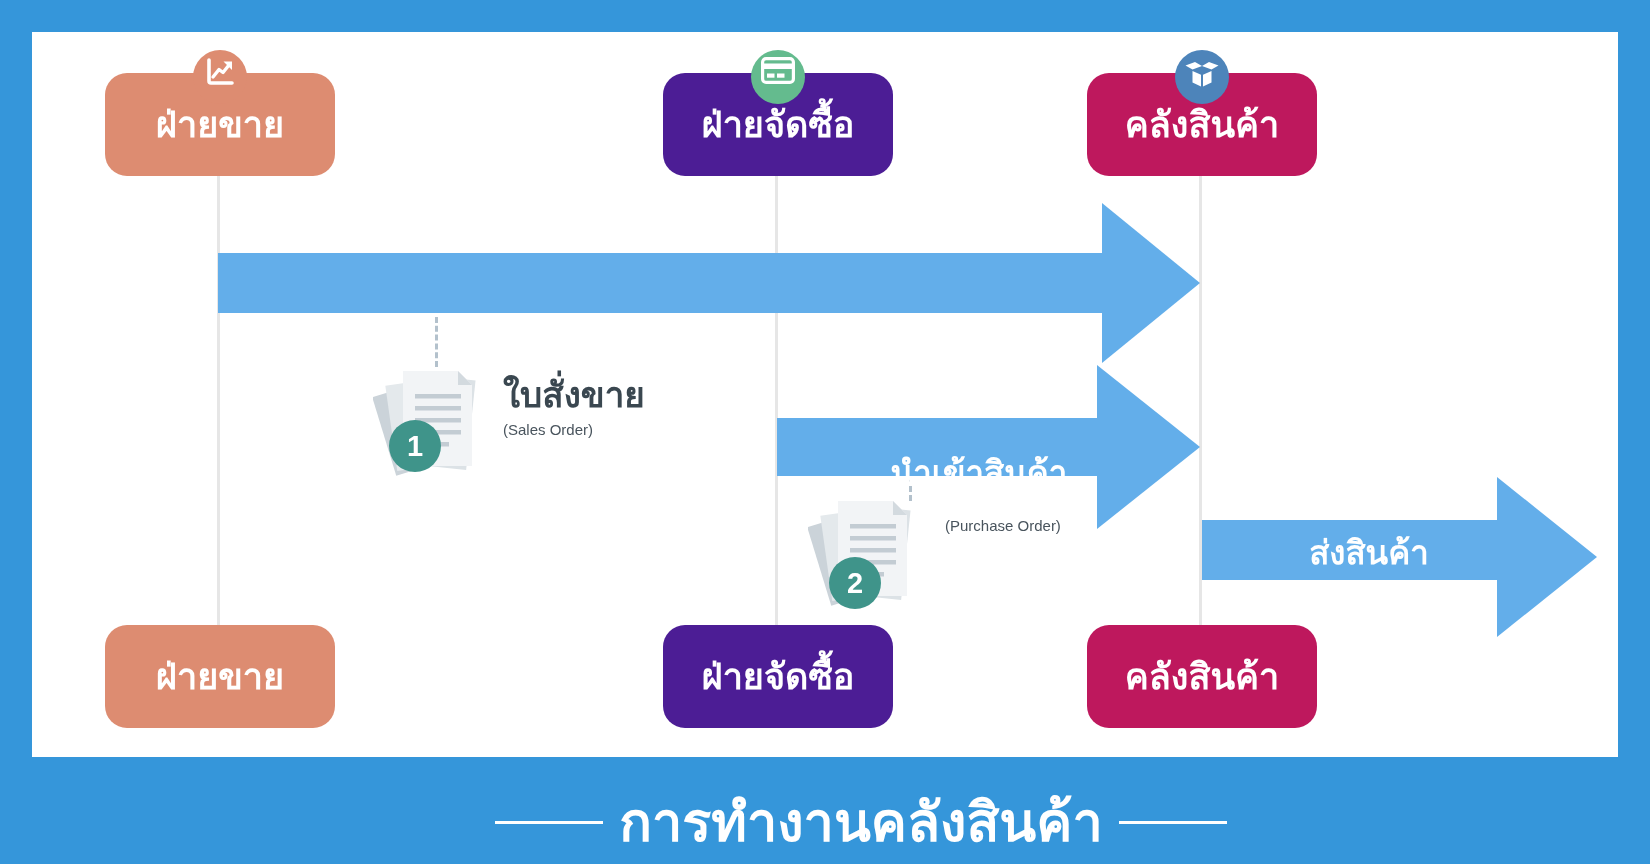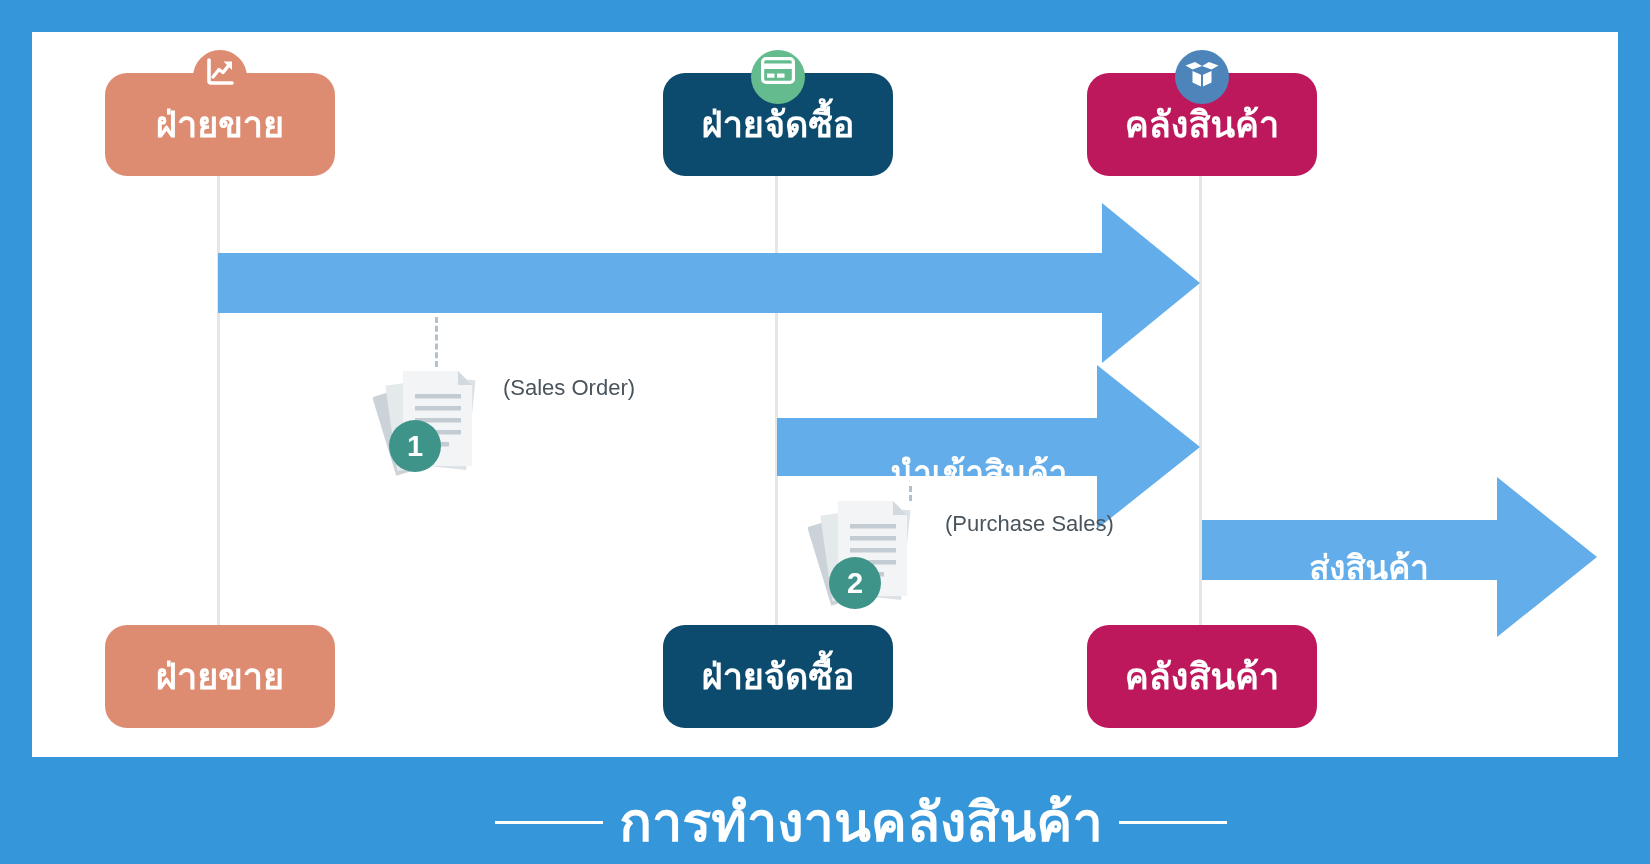--- a/index.html
+++ b/index.html
@@ -28,21 +28,21 @@
   .lane-line.l3{left:1199px;}
   
   .dept-card{
     position:absolute;width:230px;height:103px;border-radius:22px;
     display:flex;align-items:center;justify-content:center;
     z-index:3;
   }
   .dept-card.top{top:73px;}
   .dept-card.bottom{top:625px;}
   .dept-card.c-sales{left:105px;background:#DD8C71;}
-  .dept-card.c-purch{left:663px;background:#0c4a6e;}
+  .dept-card.c-purch{left:663px;background:#4c1d95;}
   .dept-card.c-wh{left:1087px;background:#be185d;}
   .dept-label{
     color:#fff;font-weight:bold;font-size:36px;line-height:1.1;
     text-align:center;
   }
   .dept-bump{
     position:absolute;left:50%;top:-23px;transform:translateX(-50%);
     width:54px;height:54px;border-radius:50%;
     display:flex;justify-content:center;
   }
@@ -64,38 +64,38 @@
   .a3-body{left:1202px;top:520px;width:295px;height:60px;}
   .a3-head{left:1497px;top:477px;
     border-top:80px solid transparent;border-bottom:80px solid transparent;
     border-left:100px solid #63AEEA;}
   .arrow-label{
     position:absolute;z-index:4;color:#fff;font-weight:bold;font-size:33px;
     transform:translate(-50%,-50%);white-space:nowrap;line-height:1;
   }
   .al1{left:523px;top:285px;}
   .al2{left:979px;top:448px;margin-top:24px;}
-  .al3{left:1369px;top:567px;}
+  .al3{left:1369px;top:552px;}
   
   .dash-connector{
     position:absolute;width:0;border-left:3px dashed #B3C1CC;z-index:2;
   }
   .dc1{left:435px;top:317px;height:50px;}
   .dc2{left:909px;top:477px;height:24px;}
   
   .doc-group{position:absolute;z-index:4;}
   .doc-icon{position:absolute;left:0;top:0;}
   .doc-badge{
     position:absolute;width:52px;height:52px;border-radius:50%;
     background:#3F948A;color:#fff;font-weight:bold;font-size:29px;
     display:flex;align-items:center;justify-content:center;
   }
   .doc-text{position:absolute;white-space:nowrap;}
   .doc-title{font-size:35px;font-weight:bold;color:#3A4750;line-height:1.15;}
-  .doc-sub{font-size:22px;color:#49545D;line-height:1.1;margin-top:1px;}
+  .doc-sub{font-size:15px;color:#49545D;line-height:1.1;margin-top:7px;}
   .doc1{left:373px;top:363px;width:260px;height:120px;}
   .doc1 .doc-badge{left:16px;top:57px;}
   .doc1 .doc-text{left:130px;top:12px;}
   .doc2{left:808px;top:493px;width:280px;height:120px;}
   .doc2 .doc-badge{left:21px;top:64px;}
   .doc2 .doc-text{left:137px;top:18px;}
   
   .footer{
     position:absolute;left:0;top:757px;width:1650px;height:131px;
     display:flex;align-items:center;justify-content:center;gap:16px;margin-left:36px;
@@ -184,40 +184,41 @@
       <path d="M30 8 H85 L99 22 V103 H30 Z" fill="#F2F4F6"></path>
       <path d="M85 8 L99 22 H85 Z" fill="#D3DADF"></path>
       <rect x="42" y="31" width="46" height="4.5" fill="#C3CCD3"></rect>
       <rect x="42" y="43" width="46" height="4.5" fill="#C3CCD3"></rect>
       <rect x="42" y="55" width="46" height="4.5" fill="#C3CCD3"></rect>
       <rect x="42" y="67" width="46" height="4.5" fill="#C3CCD3"></rect>
       <rect x="42" y="79" width="34" height="4.5" fill="#C3CCD3"></rect>
     </svg>
     <div class="doc-badge">1</div>
     <div class="doc-text">
+      <div class="doc-title">ใบสั่งขาย</div>
       <div class="doc-sub">(Sales Order)</div>
     </div>
   </div>
 
   <div class="doc-group doc2">
     <svg class="doc-icon" width="120" height="120" viewBox="0 0 120 120">
       <rect x="10" y="24" width="58" height="82" fill="#CBD3D9" transform="rotate(-17 39 65)"></rect>
       <rect x="18" y="18" width="62" height="86" fill="#E4E9EC" transform="rotate(-8 49 61)"></rect>
       <rect x="36" y="14" width="62" height="90" fill="#DCE2E6" transform="rotate(6 67 59)"></rect>
       <path d="M30 8 H85 L99 22 V103 H30 Z" fill="#F2F4F6"></path>
       <path d="M85 8 L99 22 H85 Z" fill="#D3DADF"></path>
       <rect x="42" y="31" width="46" height="4.5" fill="#C3CCD3"></rect>
       <rect x="42" y="43" width="46" height="4.5" fill="#C3CCD3"></rect>
       <rect x="42" y="55" width="46" height="4.5" fill="#C3CCD3"></rect>
       <rect x="42" y="67" width="46" height="4.5" fill="#C3CCD3"></rect>
       <rect x="42" y="79" width="34" height="4.5" fill="#C3CCD3"></rect>
     </svg>
     <div class="doc-badge">2</div>
     <div class="doc-text">
-      <div class="doc-sub">(Purchase Sales)</div>
+      <div class="doc-sub">(Purchase Order)</div>
     </div>
   </div>
 
   <div class="footer">
     <div class="footer-dash"></div>
     <div class="footer-title">การทำงานคลังสินค้า</div>
     <div class="footer-dash"></div>
   </div>
 
 </div>

